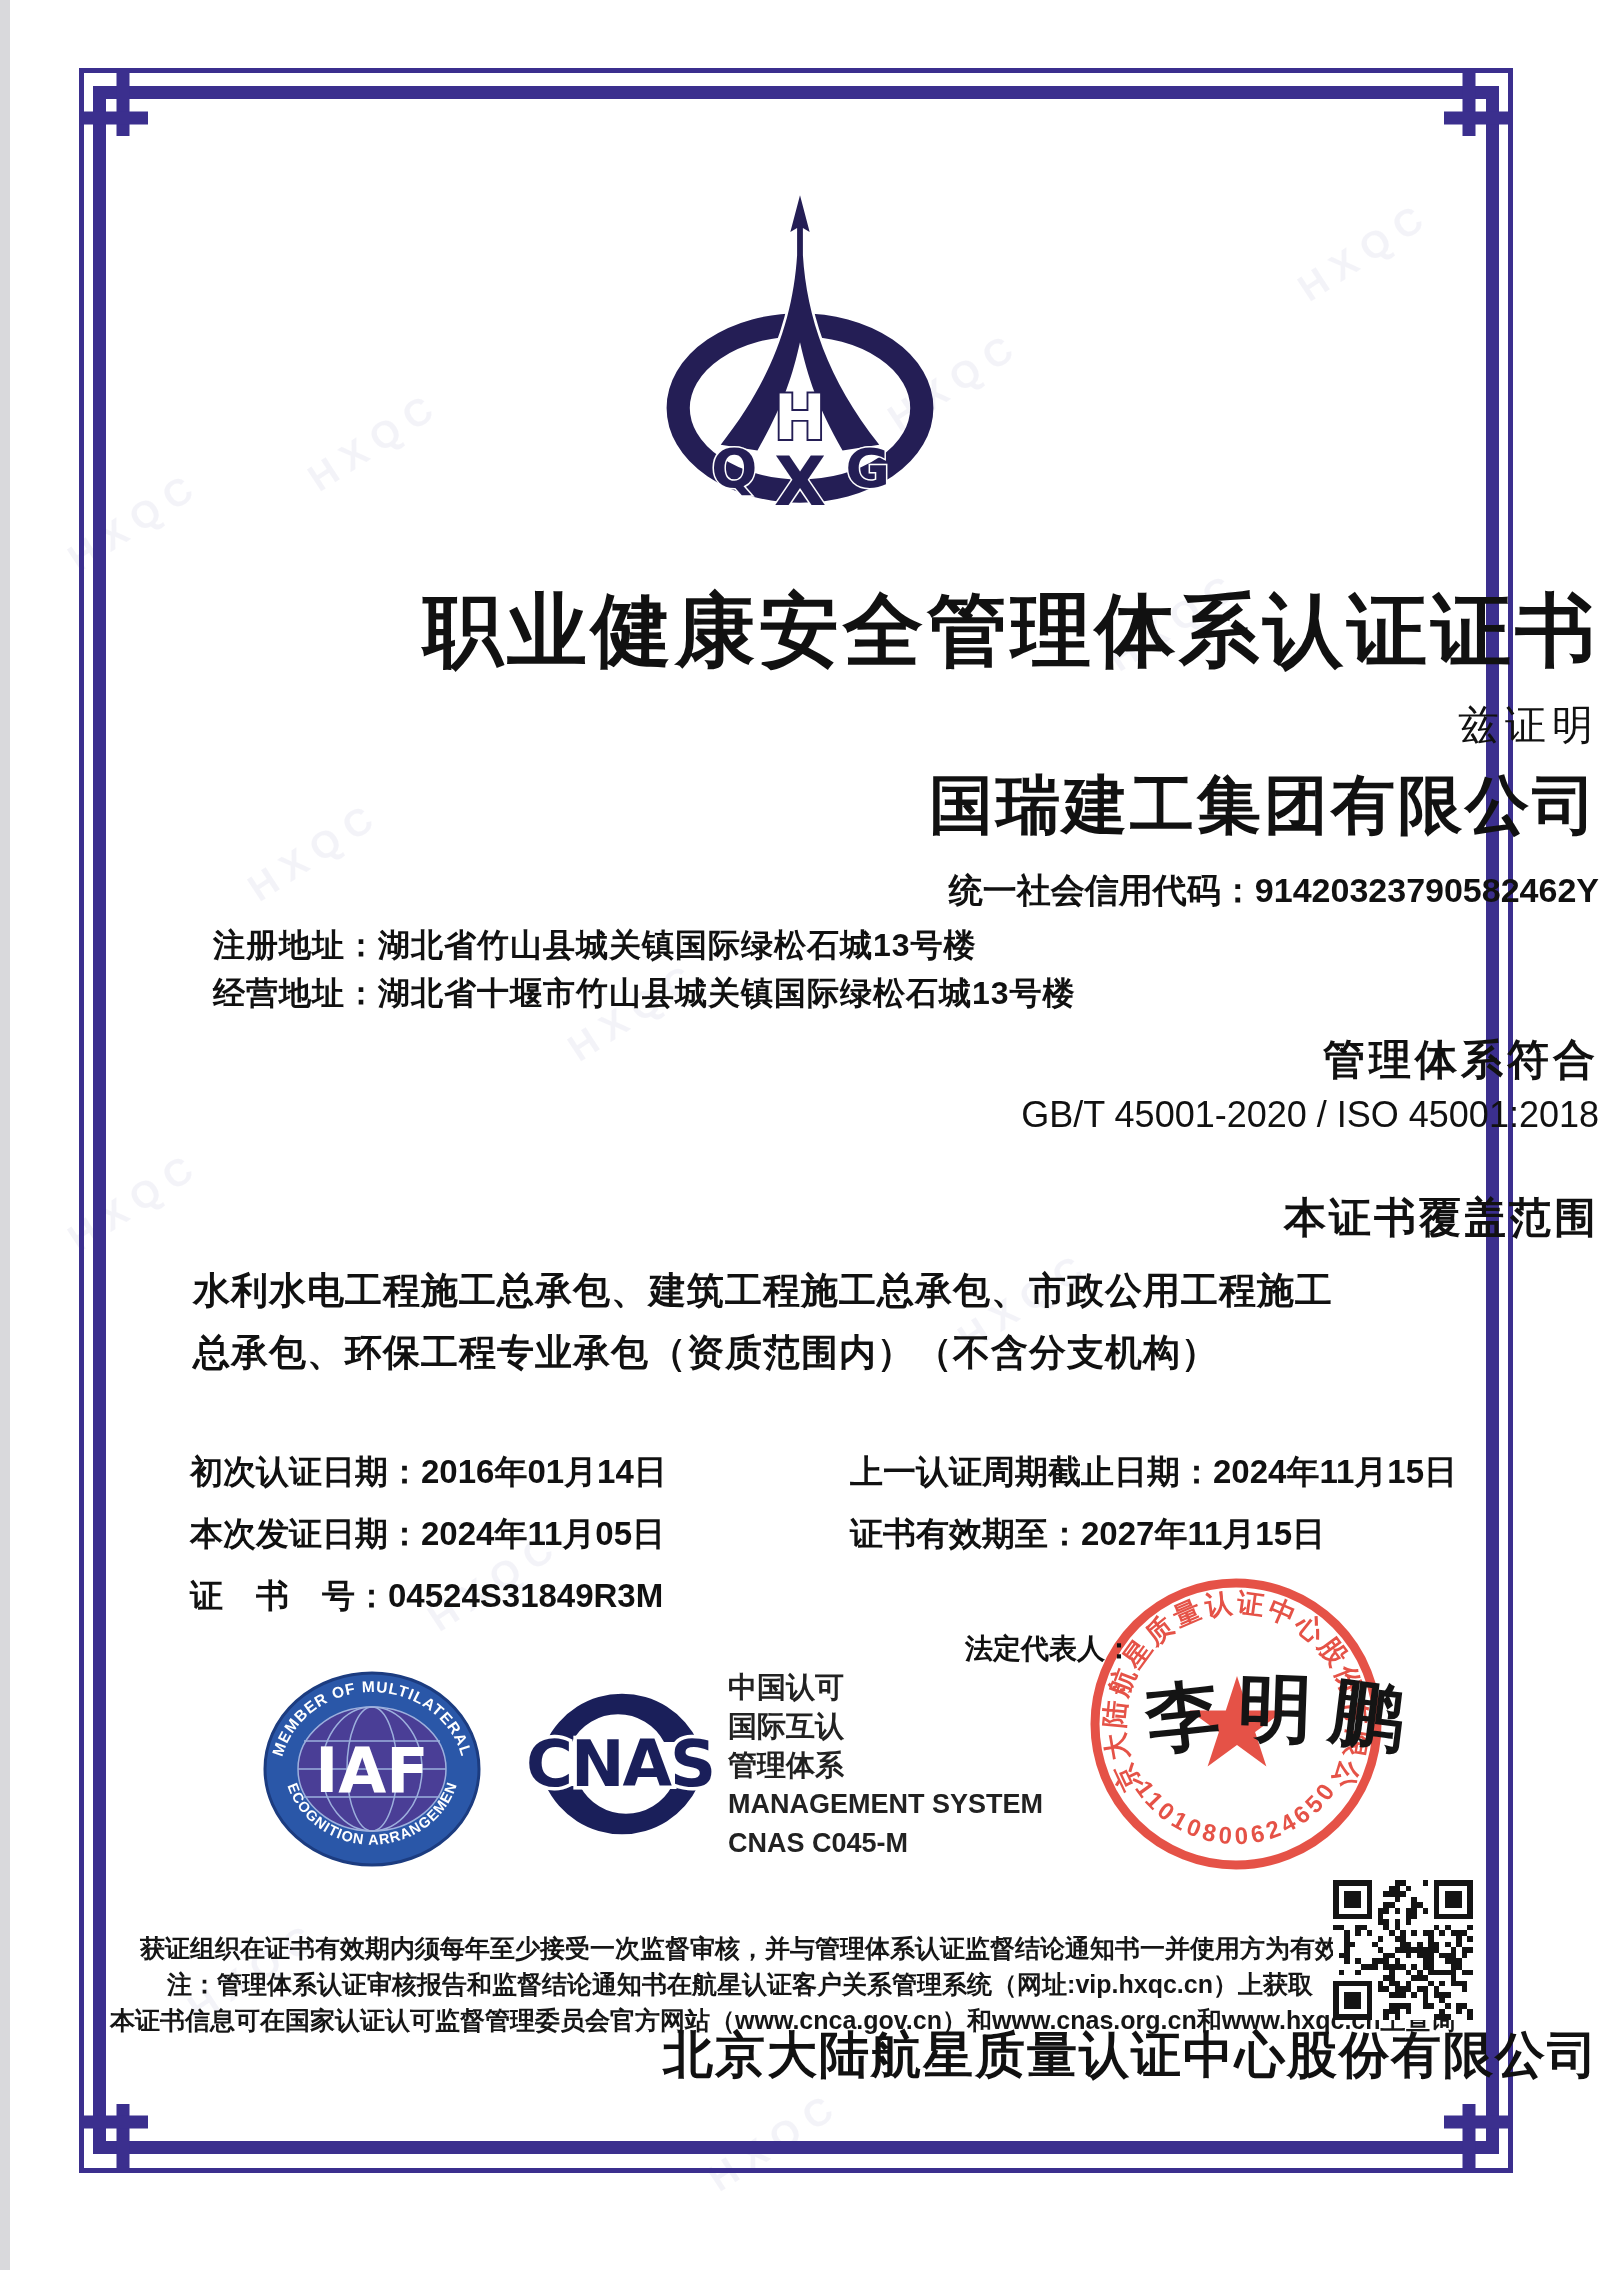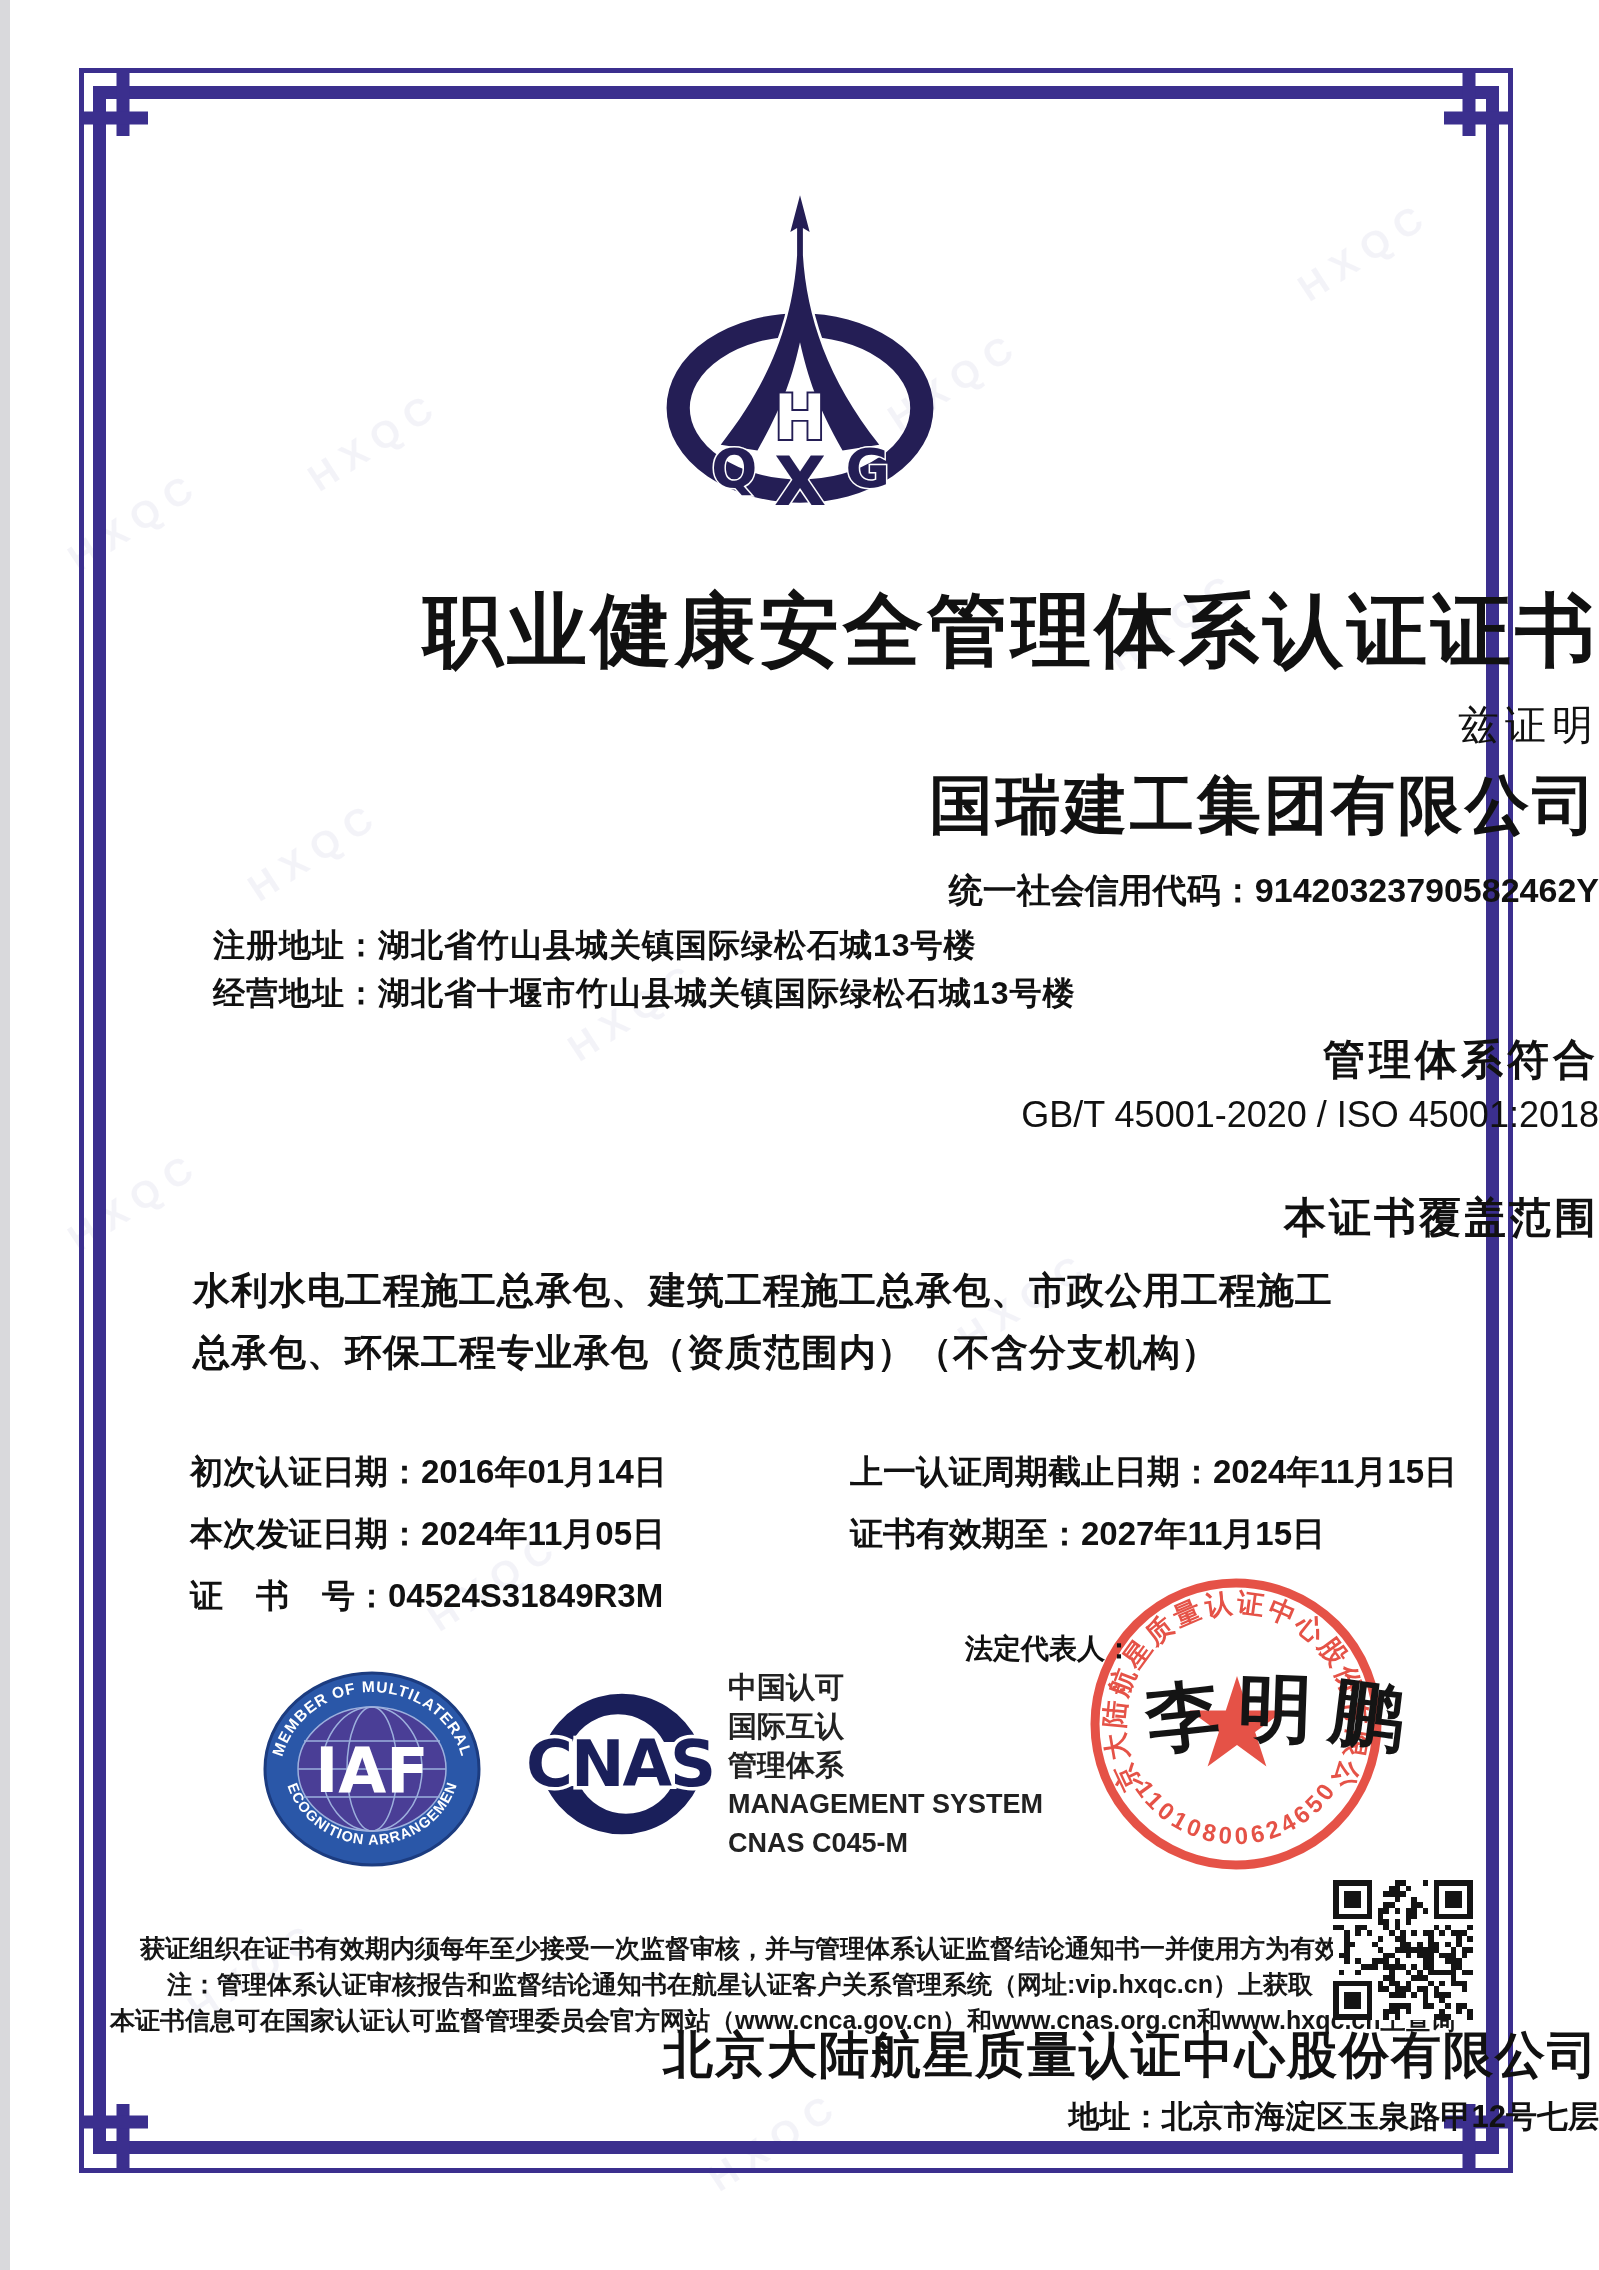--- a/index.html
+++ b/index.html
@@ -381,15 +381,14 @@
         <rect x="18" y="0" width="7" height="7"></rect>
           <rect x="19" y="1" width="5" height="5" fill="#fff"></rect>
           <rect x="20" y="2" width="3" height="3"></rect>
         <rect x="0" y="18" width="7" height="7"></rect>
           <rect x="1" y="19" width="5" height="5" fill="#fff"></rect>
           <rect x="2" y="20" width="3" height="3"></rect>
       </g>
     </svg>
 
     <div class="abs center issuer-name nw">北京大陆航星质量认证中心股份有限公司</div>
-    <div class="abs center issuer-addr nw">地址：北京市海淀区玉泉路甲12号七层</div>
   </div>
 </div>
 
 </body></html>

